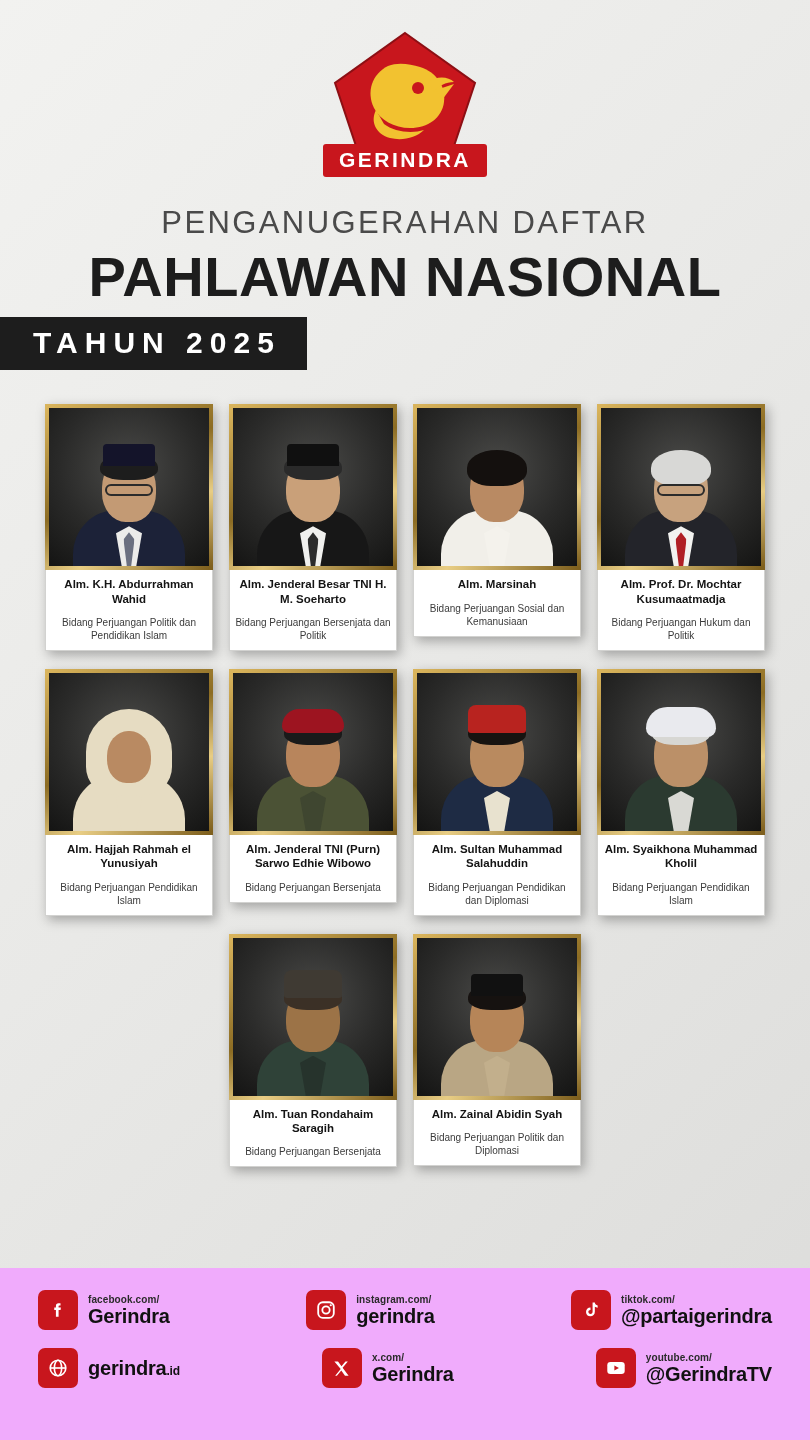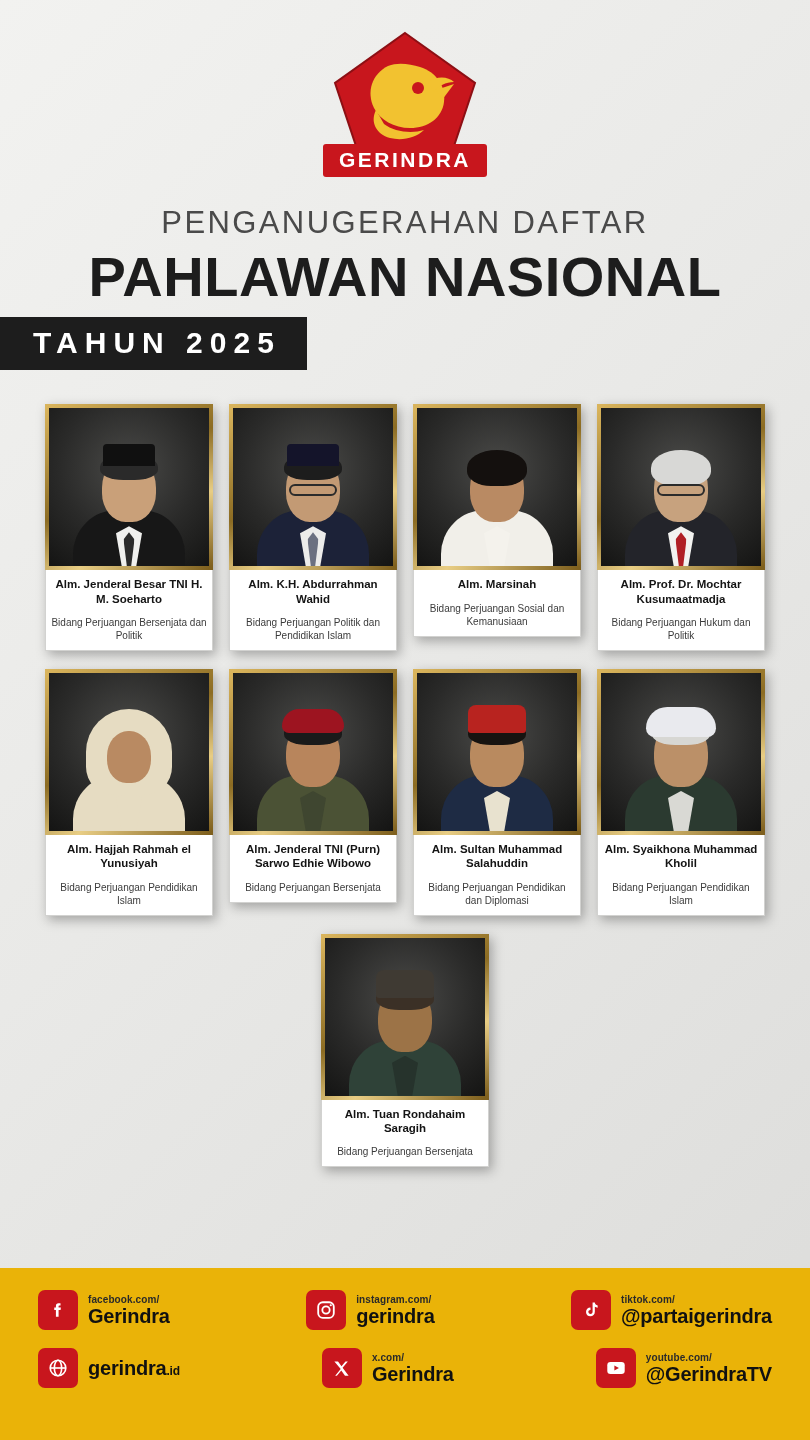--- a/index.html
+++ b/index.html
@@ -193,21 +193,21 @@
     margin-top: 10px;
   }
 
   
   .footer {
     position: absolute;
     left: 0;
     right: 0;
     bottom: 0;
     height: 172px;
-    background: #eab308;
+    background: #f0abfc;
     padding: 22px 38px 0;
   }
   .social-row {
     display: flex;
     justify-content: space-between;
     margin-bottom: 18px;
   }
   .social {
     display: flex;
     align-items: center;
@@ -265,55 +265,55 @@
     <div class="hl-year">TAHUN 2025</div>
   </div>
 </div>
 
 <div class="grid">
   <div class="row">
     <div class="card">
         <div class="photo">
           <div class="bg"></div>
           <div class="figure">
-            <div class="body-sh" style="background:#171717;"></div>
-            <div class="collar" style="background:#f0f0ee;"></div>
-            <div class="tie" style="background:#2b2b2b;"></div>
-            <div class="head" style="background:#c9a079;"></div>
-            <div class="hair" style="background:#2a2a2a;top:14px;height:26px;width:58px;"></div>
-            <div class="hat" style="background:#101010;top:4px;height:22px;width:52px;border-radius:4px 4px 0 0;"></div>
-          </div>
-        </div>
-        <div class="caption">
-          <div class="c-name">Alm. Jenderal Besar TNI H. M. Soeharto</div>
-          <div class="c-field">Bidang Perjuangan Bersenjata dan Politik</div>
-        </div>
-      </div>
-    <div class="card">
-        <div class="photo">
-          <div class="bg"></div>
-          <div class="figure">
             <div class="body-sh" style="background:#1c2238;"></div>
             <div class="collar" style="background:#ececea;"></div>
             <div class="tie" style="background:#6b7080;"></div>
             <div class="head" style="background:#c39a74;"></div>
             <div class="hair" style="background:#1d1d1d;top:14px;height:26px;width:58px;"></div>
             <div class="hat" style="background:#14142a;top:4px;height:22px;width:52px;border-radius:4px 4px 0 0;"></div>
             <div style="position:absolute;left:50%;transform:translateX(-50%);top:44px;width:48px;height:12px;border:2px solid #2b2b2b;border-radius:6px;"></div>
           </div>
         </div>
         <div class="caption">
           <div class="c-name">Alm. K.H. Abdurrahman Wahid</div>
           <div class="c-field">Bidang Perjuangan Politik dan Pendidikan Islam</div>
         </div>
       </div>
     <div class="card">
         <div class="photo">
           <div class="bg"></div>
           <div class="figure">
+            <div class="body-sh" style="background:#171717;"></div>
+            <div class="collar" style="background:#f0f0ee;"></div>
+            <div class="tie" style="background:#2b2b2b;"></div>
+            <div class="head" style="background:#c9a079;"></div>
+            <div class="hair" style="background:#2a2a2a;top:14px;height:26px;width:58px;"></div>
+            <div class="hat" style="background:#101010;top:4px;height:22px;width:52px;border-radius:4px 4px 0 0;"></div>
+          </div>
+        </div>
+        <div class="caption">
+          <div class="c-name">Alm. Jenderal Besar TNI H. M. Soeharto</div>
+          <div class="c-field">Bidang Perjuangan Bersenjata dan Politik</div>
+        </div>
+      </div>
+    <div class="card">
+        <div class="photo">
+          <div class="bg"></div>
+          <div class="figure">
             <div class="body-sh" style="background:#f1efe9;"></div>
             <div class="collar" style="background:#f4f2ec;"></div>
             <div class="head" style="background:#b98a63;"></div>
             <div class="hair" style="background:#14100e;"></div>
           </div>
         </div>
         <div class="caption">
           <div class="c-name">Alm. Marsinah</div>
           <div class="c-field">Bidang Perjuangan Sosial dan Kemanusiaan</div>
         </div>
@@ -411,20 +411,36 @@
             <div class="body-sh" style="background:#2f4238;"></div>
             <div class="collar" style="background:#26332c;"></div>
             <div class="head" style="background:#9c7347;"></div>
             <div class="hair" style="background:#3b3026;top:14px;height:26px;width:58px;"></div>
             <div class="hat" style="background:#3f3a33;top:0px;height:28px;width:58px;border-radius:8px 8px 3px 3px;"></div>
           </div>
         </div>
         <div class="caption">
           <div class="c-name">Alm. Tuan Rondahaim Saragih</div>
           <div class="c-field">Bidang Perjuangan Bersenjata</div>
+        </div>
+      </div>
+    <div class="card">
+        <div class="photo">
+          <div class="bg"></div>
+          <div class="figure">
+            <div class="body-sh" style="background:#b9a684;"></div>
+            <div class="collar" style="background:#c2af8c;"></div>
+            <div class="head" style="background:#b68558;"></div>
+            <div class="hair" style="background:#161210;top:14px;height:26px;width:58px;"></div>
+            <div class="hat" style="background:#111111;top:4px;height:22px;width:52px;border-radius:4px 4px 0 0;"></div>
+          </div>
+        </div>
+        <div class="caption">
+          <div class="c-name">Alm. Zainal Abidin Syah</div>
+          <div class="c-field">Bidang Perjuangan Politik dan Diplomasi</div>
         </div>
       </div>
   </div>
 </div>
 
 <div class="footer">
   <div class="social-row">
     <div class="social">
         <div class="s-icon">
           <svg width="20" height="20" viewBox="0 0 24 24" fill="#fff">

